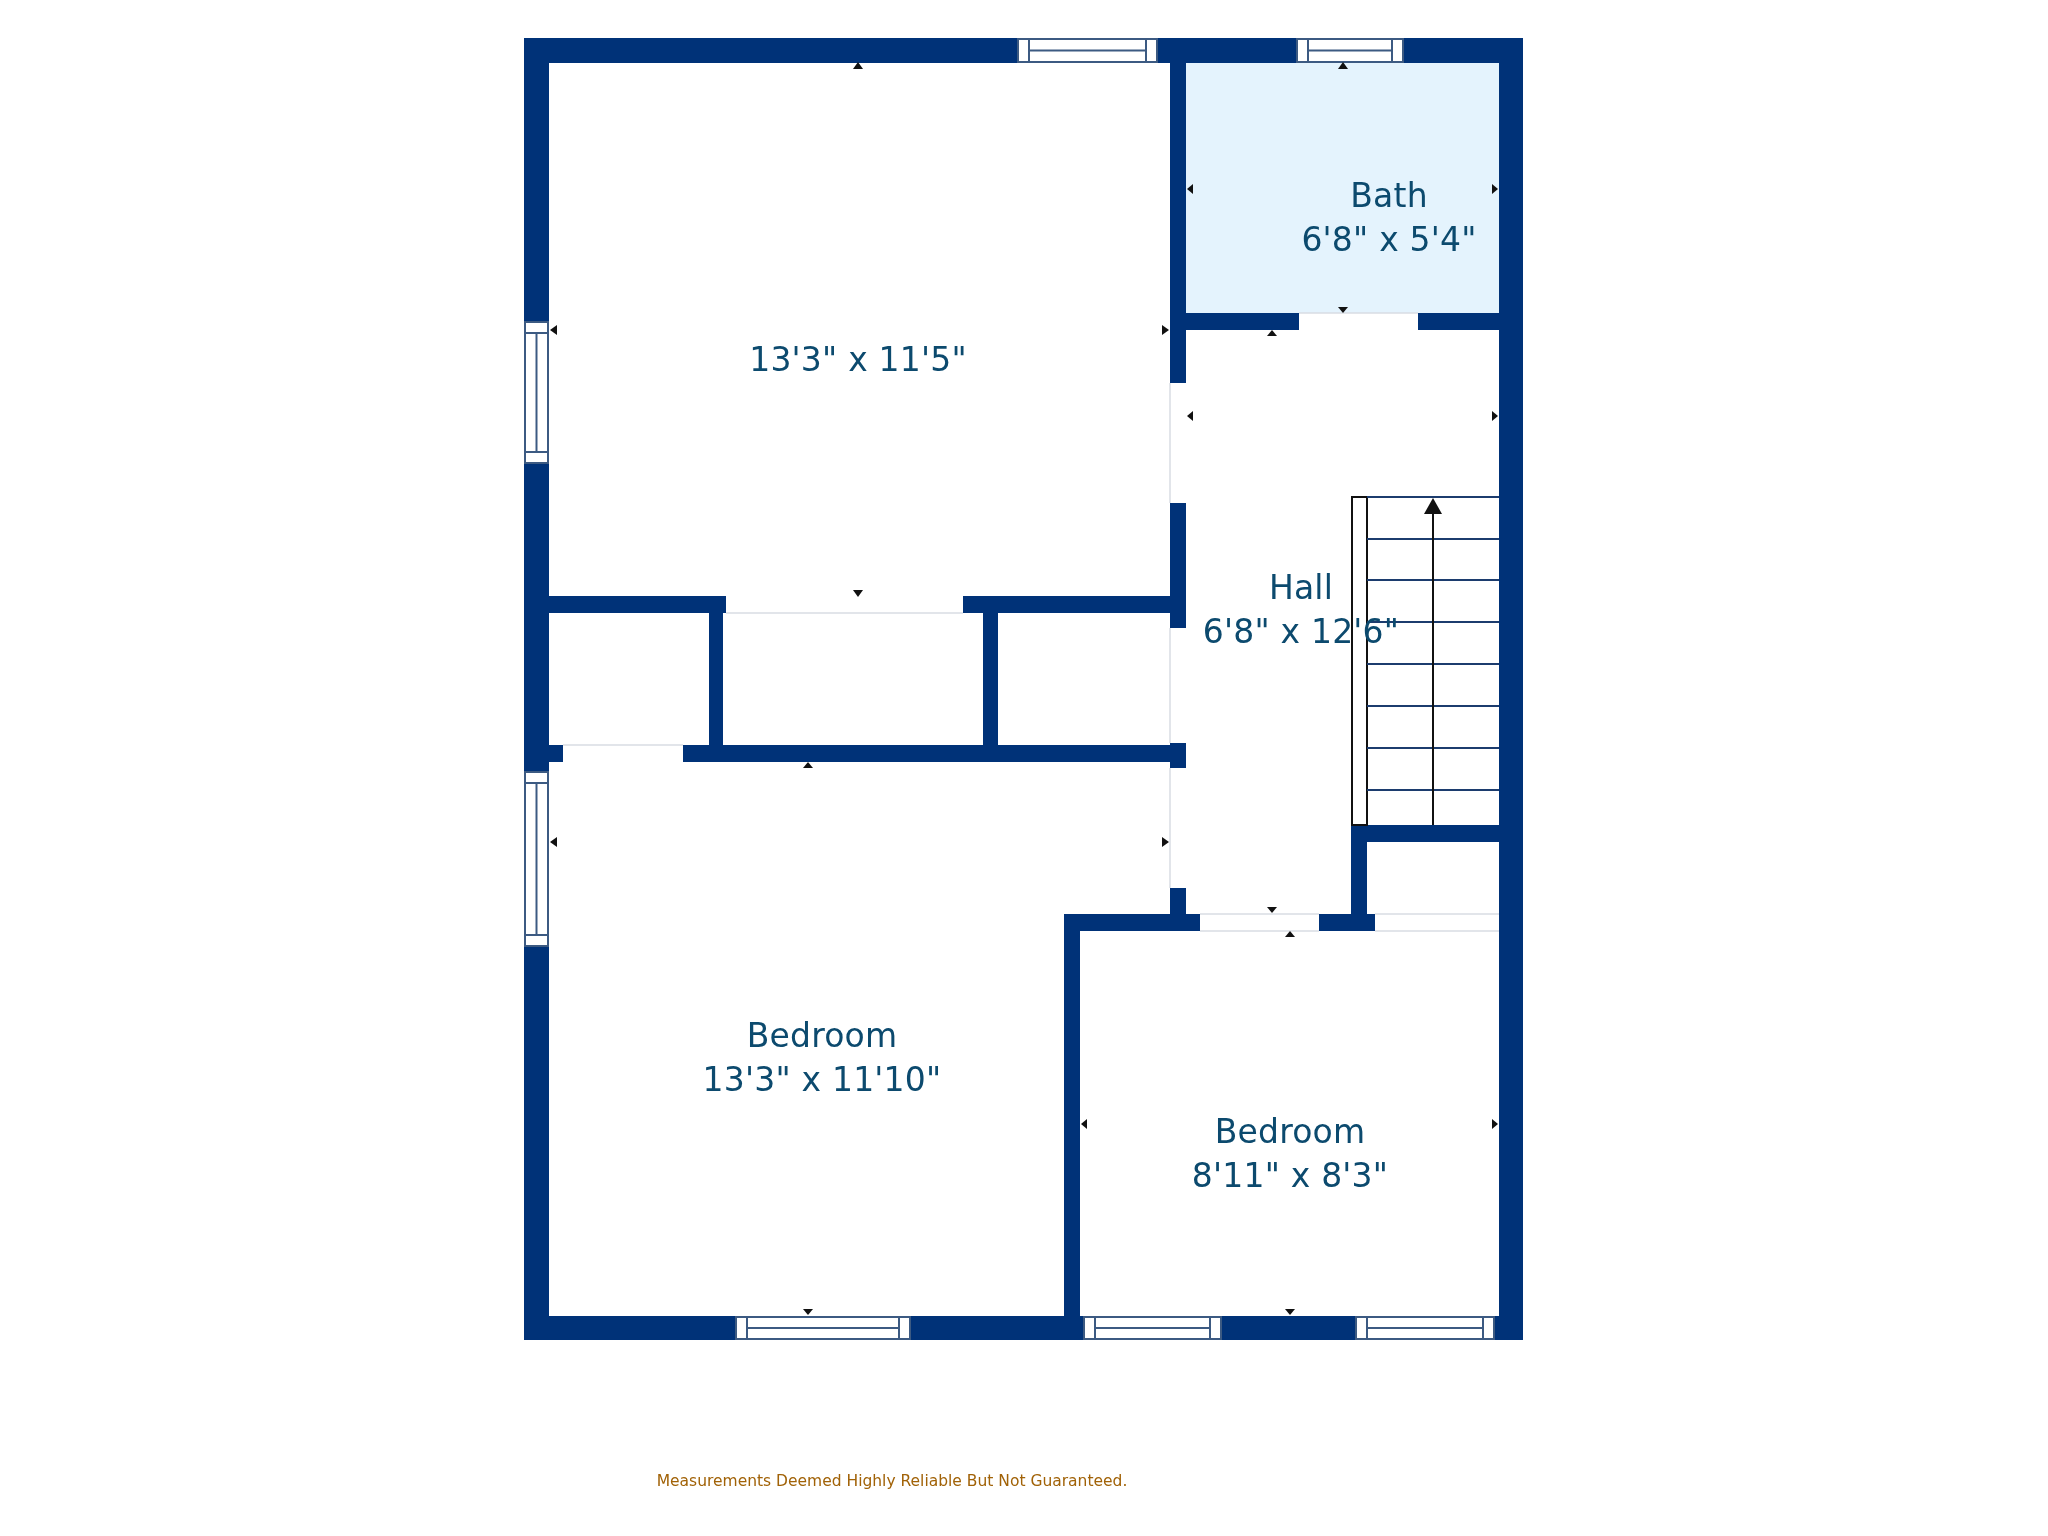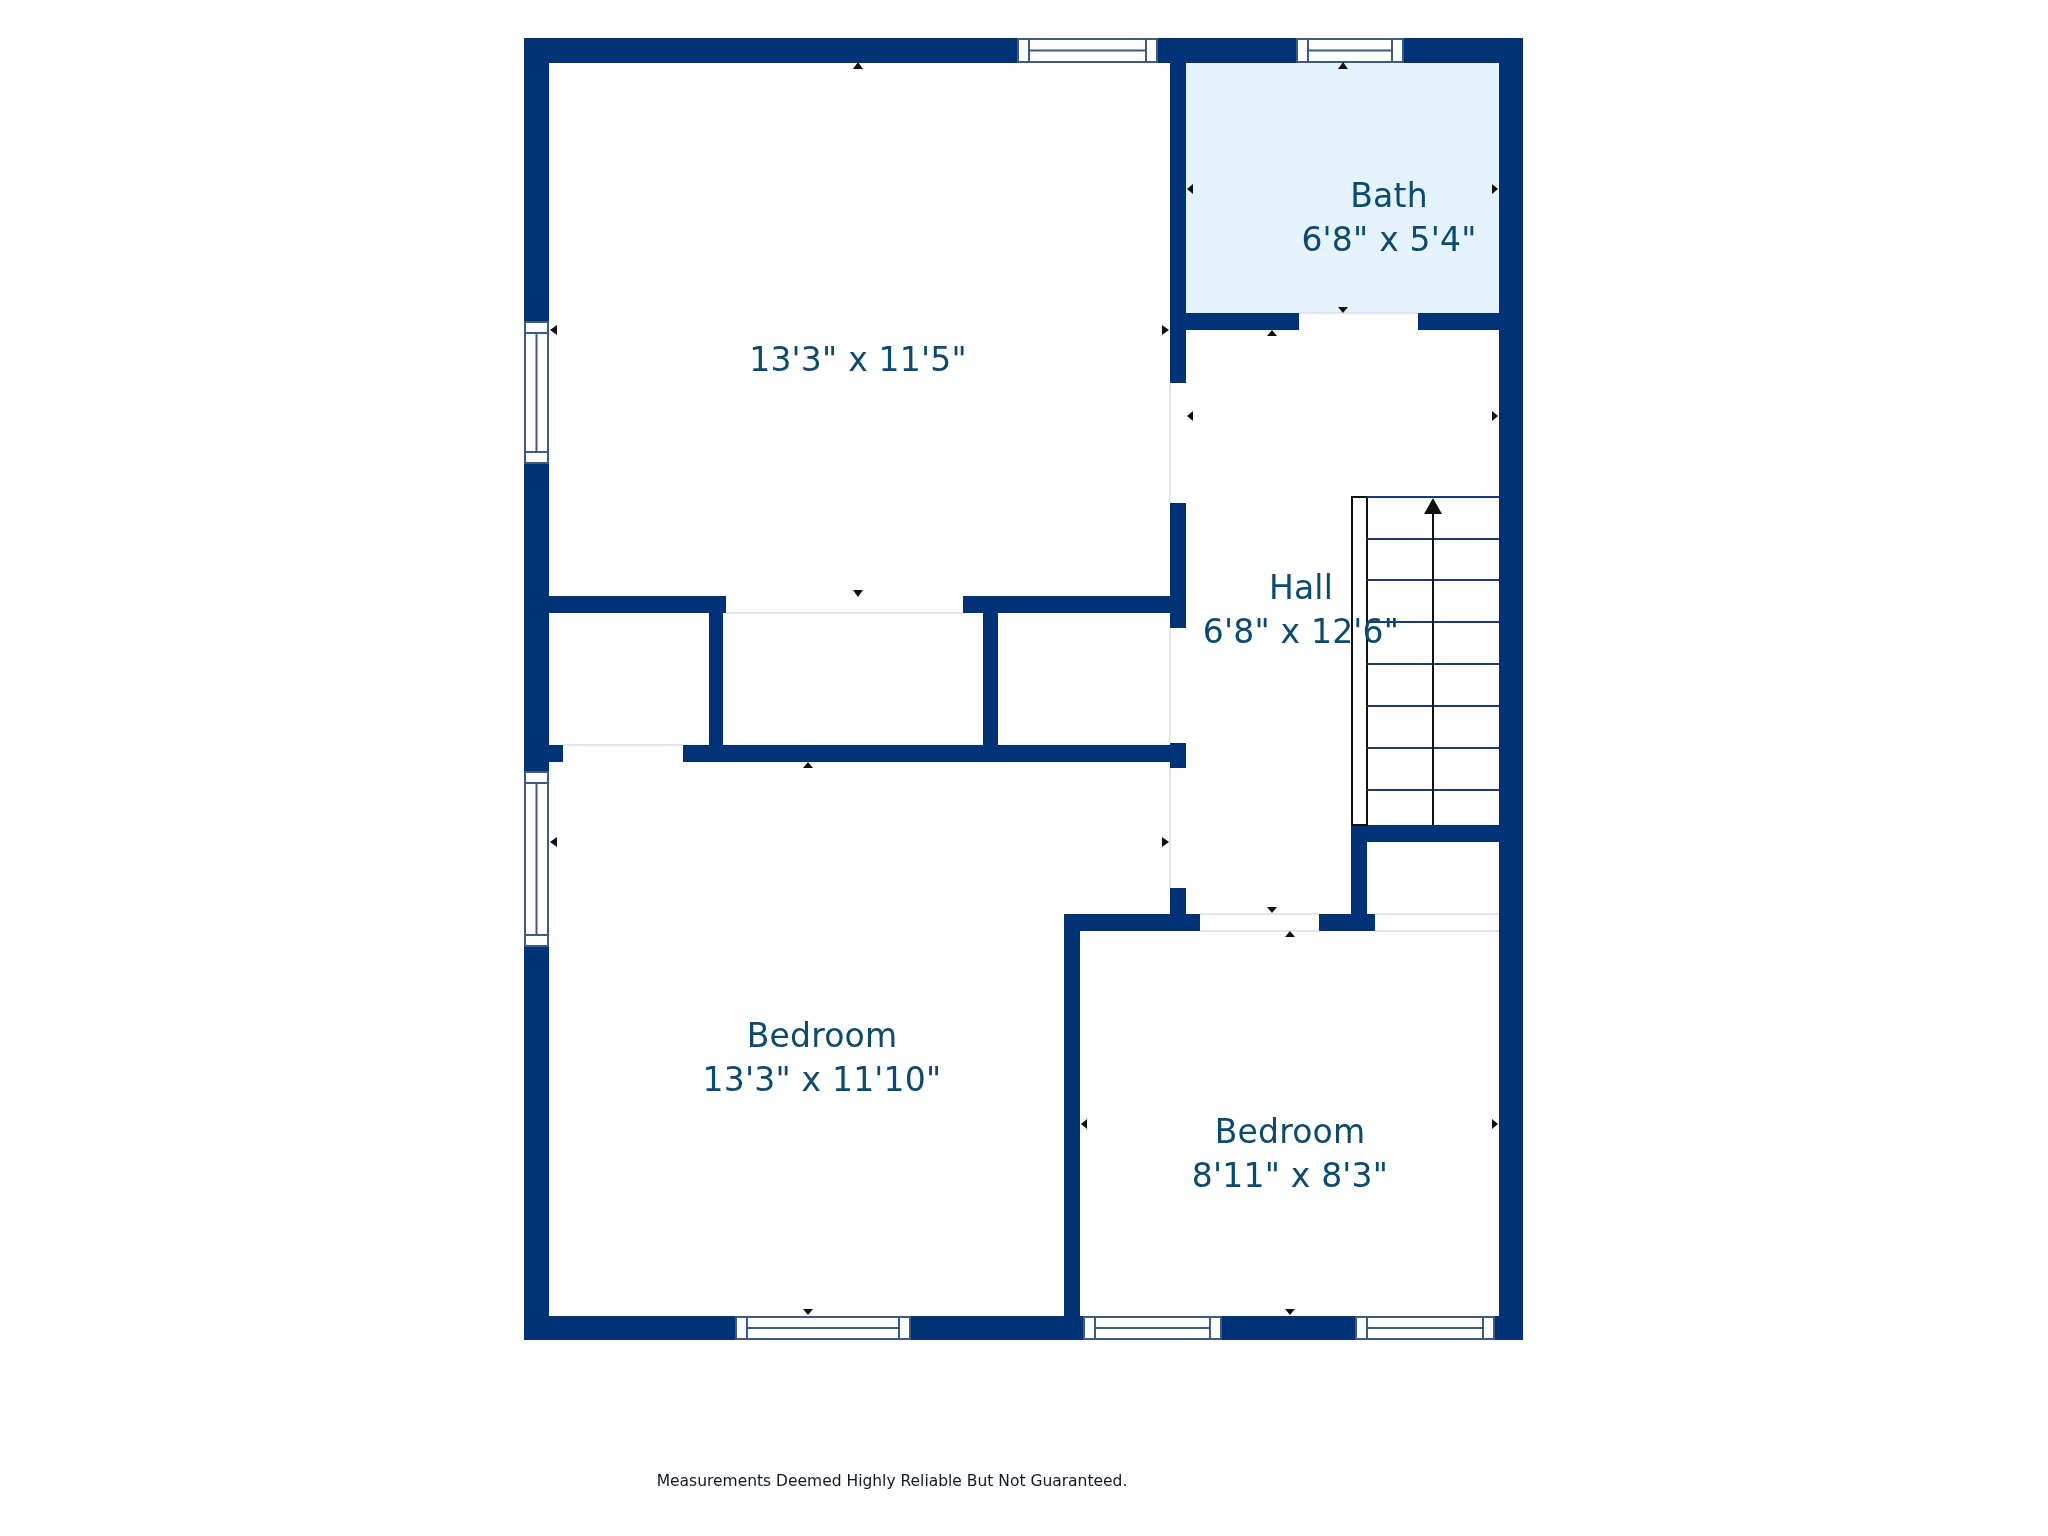--- a/index.html
+++ b/index.html
@@ -1,20 +1,20 @@
 <!DOCTYPE html>
 <html><head>
 <meta charset="utf-8">
 <style>
   html, body { margin: 0; padding: 0; background: #ffffff; }
   body { width: 2048px; height: 1536px; position: relative; overflow: hidden; font-family: "DejaVu Sans", sans-serif; }
   #plan { position: absolute; left: 0; top: 0; width: 2048px; height: 1536px; }
   .room-label { position: absolute; transform: translate(-50%, -50%); text-align: center; color: #0c4a6e; font-family: "DejaVu Sans", sans-serif; font-size: 33px; line-height: 44px; white-space: nowrap; letter-spacing: 0.2px; }
   .room-label span { display: block; }
-  #footer { position: absolute; left: 0; width: 1784px; top: 1472px; text-align: center; font-family: "DejaVu Sans", sans-serif; font-size: 15.5px; color: #0f172a; }
+  #footer { position: absolute; left: 0; width: 1784px; top: 1472px; text-align: center; font-family: "DejaVu Sans", sans-serif; font-size: 15.5px; color: #a16207; }
 </style>
 </head>
 <body>
 
 <svg id="plan" viewBox="0 0 2048 1536" xmlns="http://www.w3.org/2000/svg">
 
   <rect x="1186" y="63" width="313" height="250" fill="#e4f3fd"></rect>
 
   <g fill="#003278">
 

